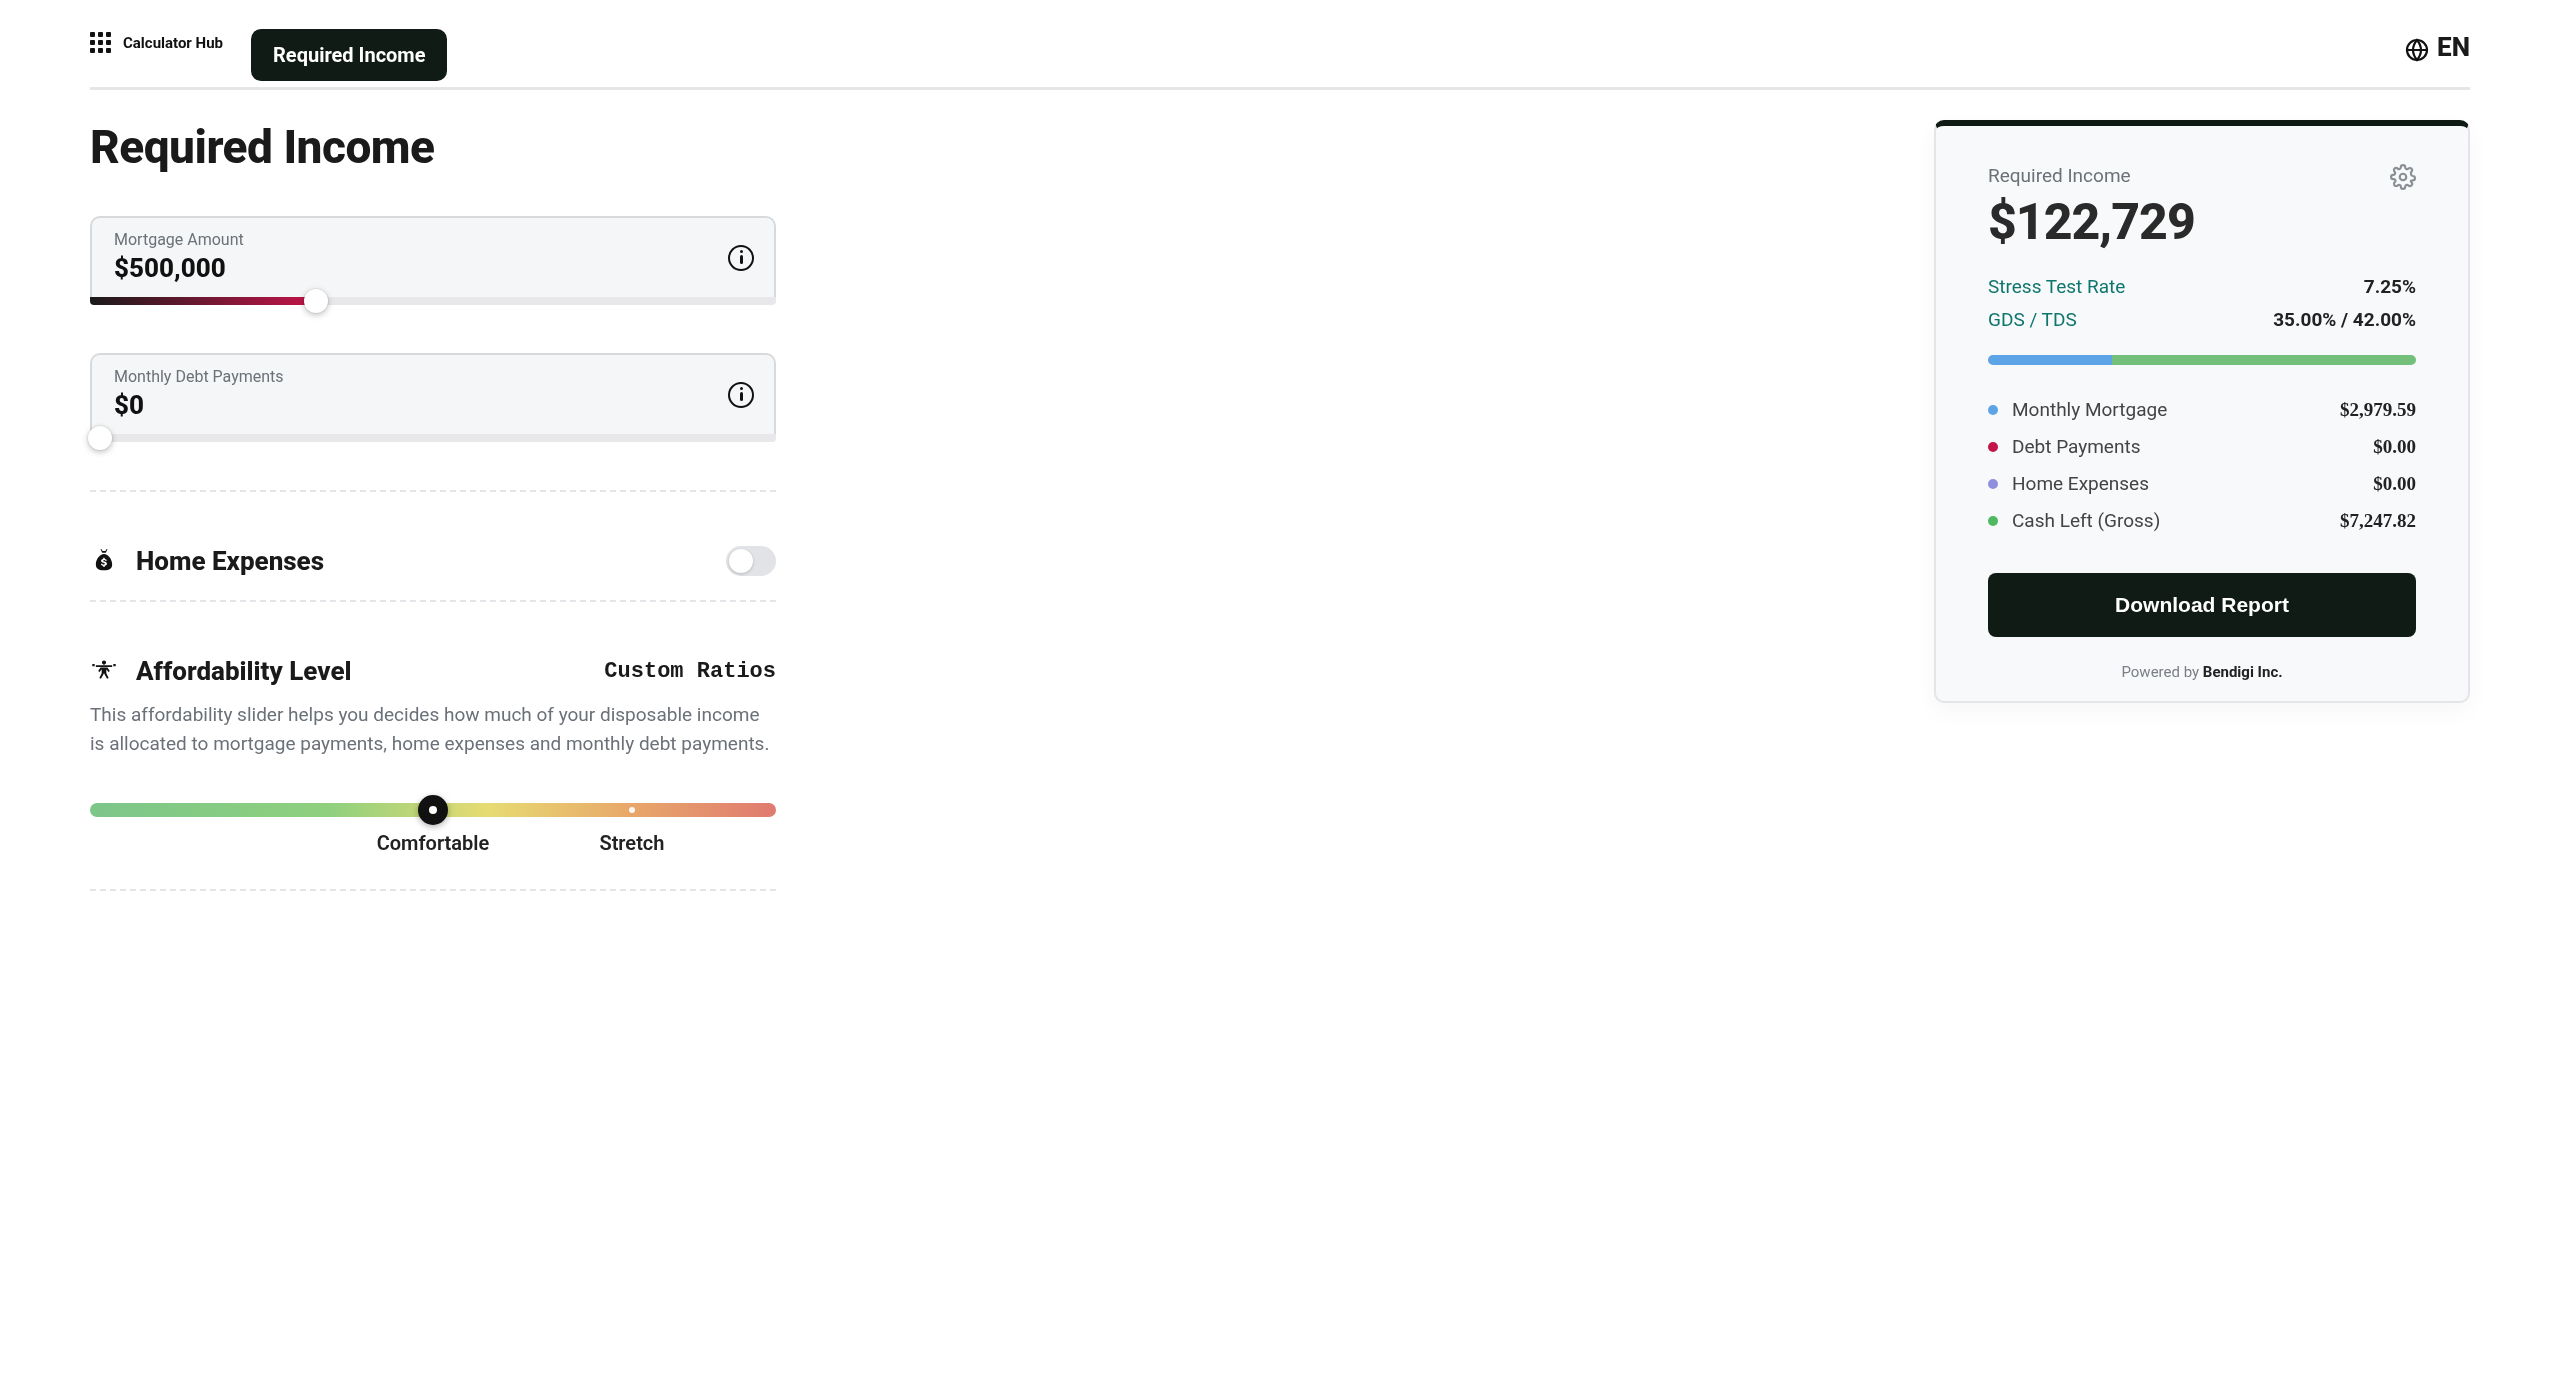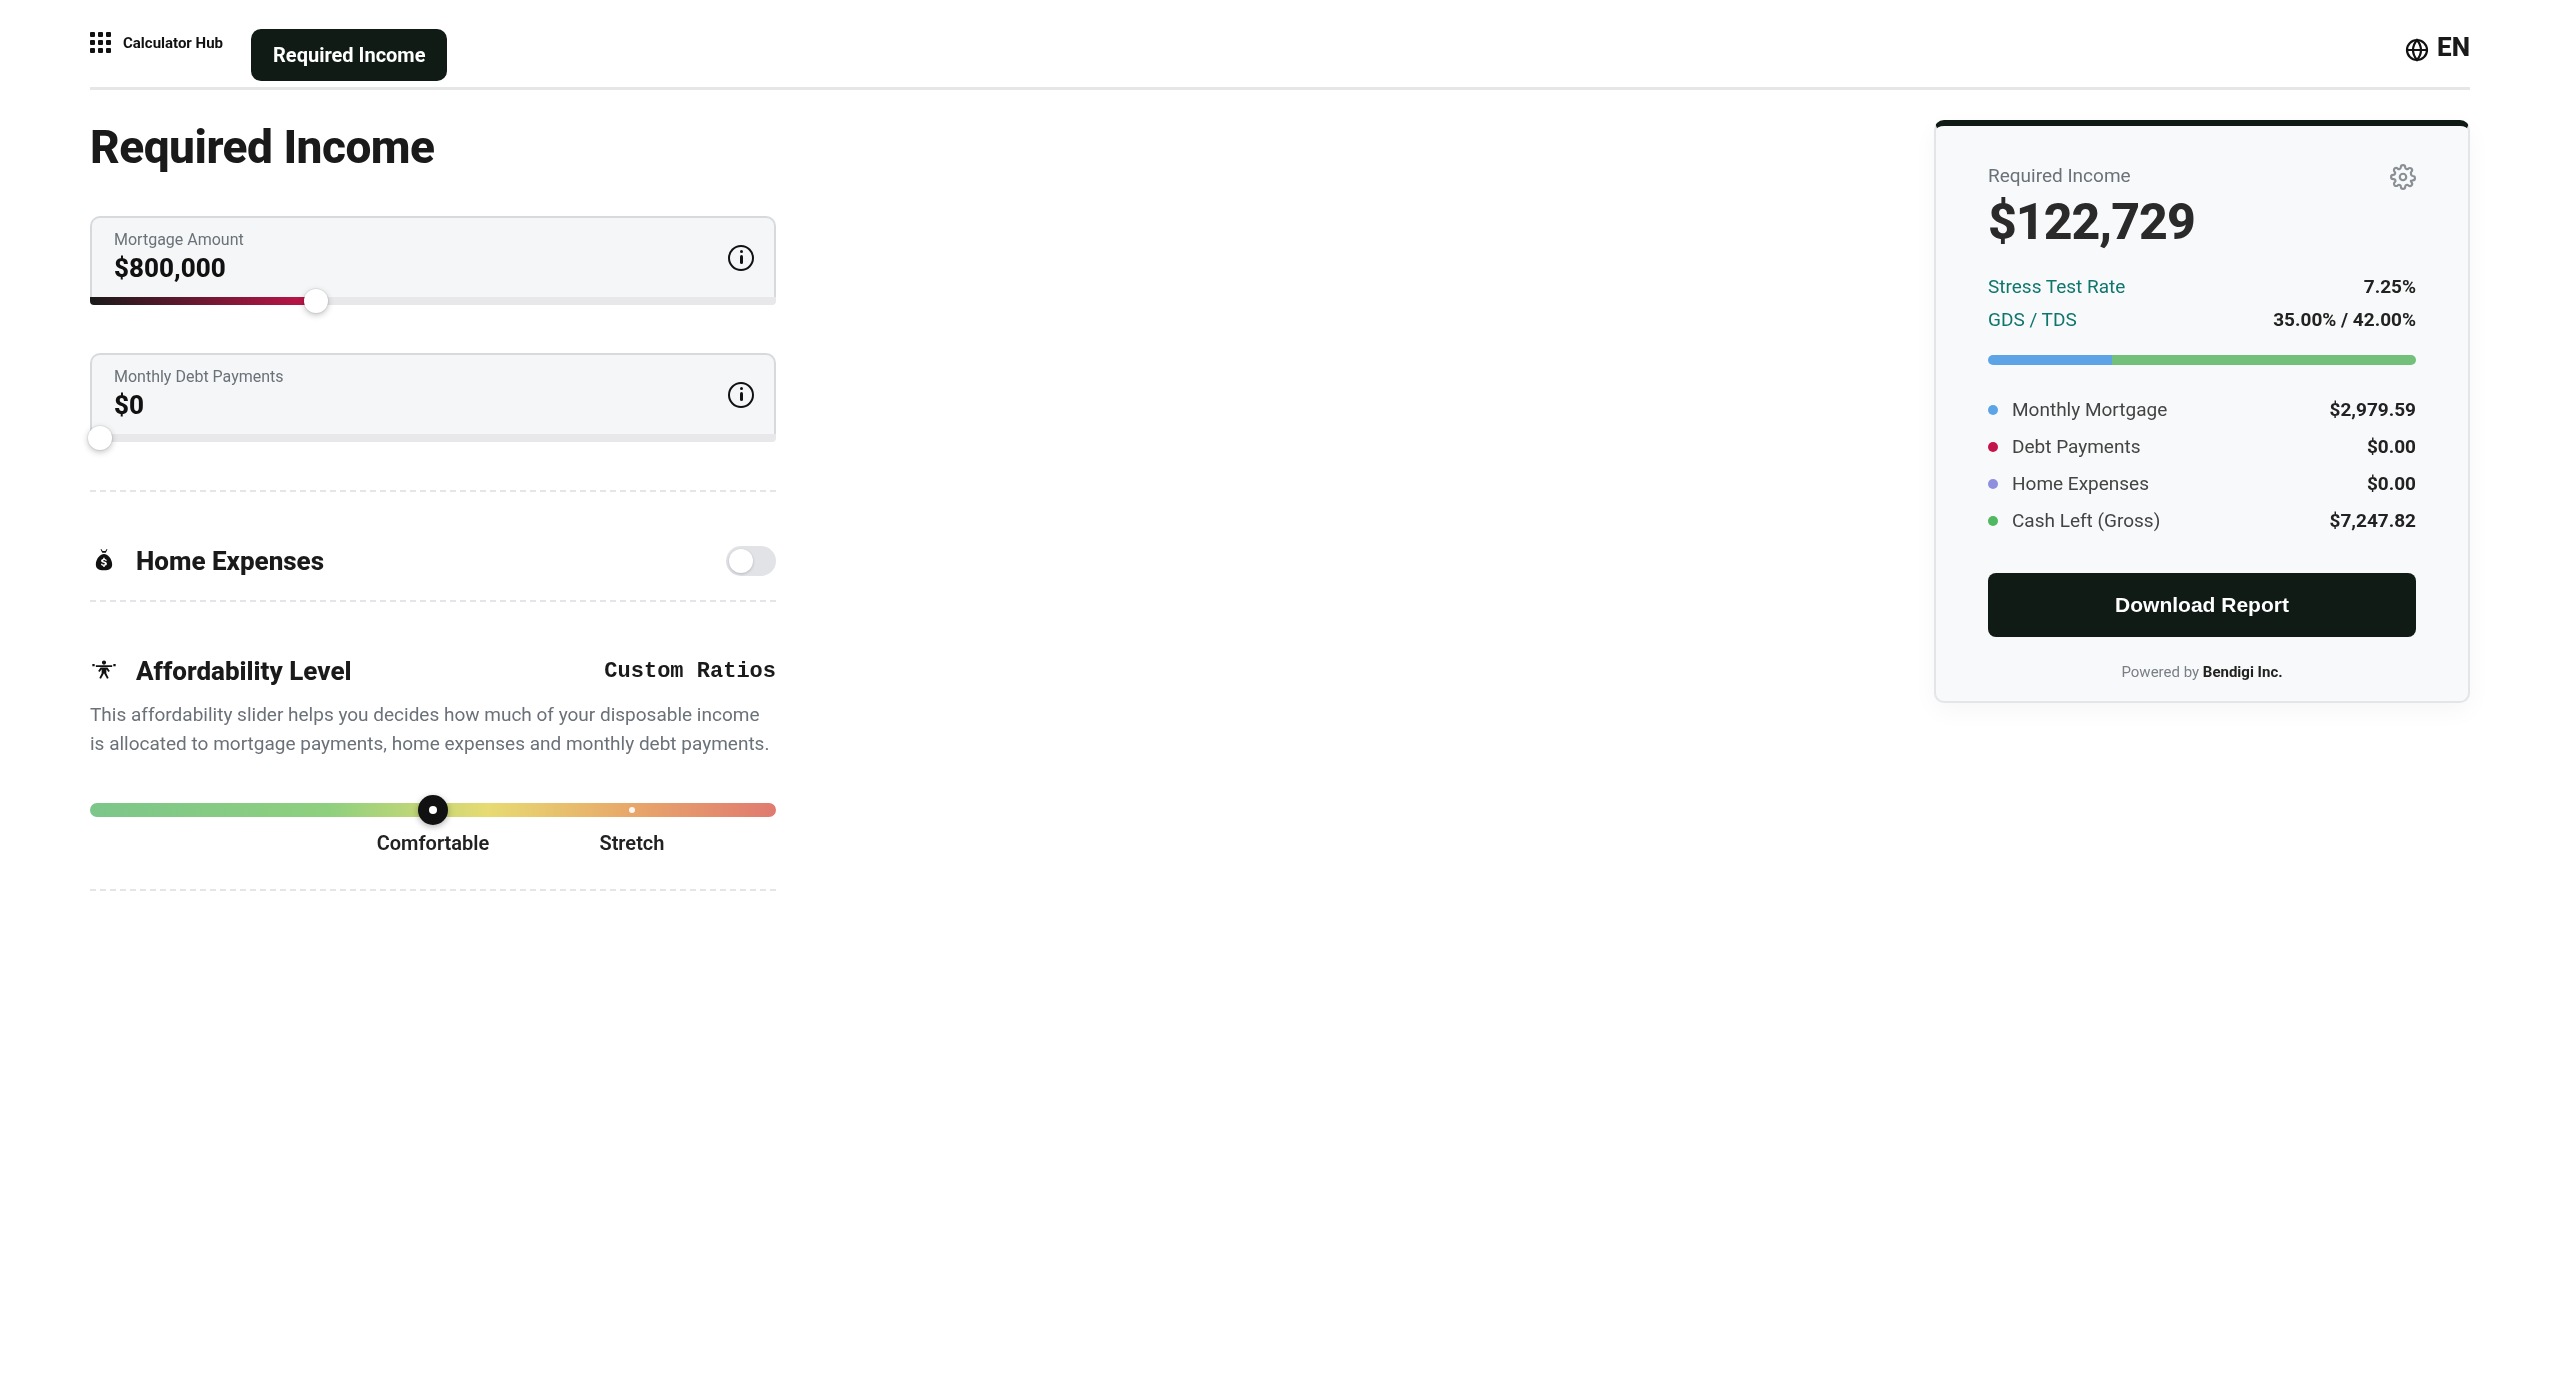--- a/index.html
+++ b/index.html
@@ -136,21 +136,21 @@
   .row .label{ color:#0f766e;}
   .row .val{ font-weight:700; color:#222;}
   .ratio-bar { height:10px; border-radius:6px; display:flex; overflow:hidden; margin:24px 0 26px;}
   .ratio-bar .seg1{ background:#5da4e6; width:29%;}
   .ratio-bar .seg2{ background:#73c07a; flex:1;}
   .breakdown { list-style:none;}
   .breakdown li{ display:flex; justify-content:space-between; align-items:center; font-size:19px; padding:7px 0;}
   .bullet{ width:10px;height:10px;border-radius:50%; margin-right:14px; display:inline-block;}
   .b-blue{background:#5da4e6;} .b-pink{background:#c4154a;} .b-purple{background:#8f8fe0;} .b-green{background:#4fb860;}
   .breakdown .name{color:#444; display:flex;align-items:center;}
-  .breakdown .amt{font-weight:700;color:#222;}
+  .breakdown .amt{font-weight:700;color:#222;font-family:Liberation Serif, serif;}
   .dl-btn {
     width:100%; background:#0f1b14; color:#fff; font-weight:700; font-size:21px;
     border:none; border-radius:8px; padding:20px; margin-top:34px; cursor:pointer;
   }
   .powered { text-align:center; font-size:15px; color:#7a7f86; margin-top:26px;}
   .powered b{ color:#222;}
   
   svg { display:block;}
 </style>
 </head>
@@ -188,21 +188,21 @@
   </div>
 
   <div class="main">
 
     <div class="left">
       <h1>Required Income</h1>
 
       <div>
         <div class="input-card">
           <div class="input-label">Mortgage Amount</div>
-          <div class="input-value">$800,000</div>
+          <div class="input-value">$500,000</div>
           <div class="info-icon"></div>
         </div>
         <div class="slider-track" style="margin-top:-48px;margin-bottom:48px;">
           <div class="slider-thumb" style="left:33%"></div>
         </div>
       </div>
 
       <div>
         <div class="input-card">
           <div class="input-label">Monthly Debt Payments</div>

